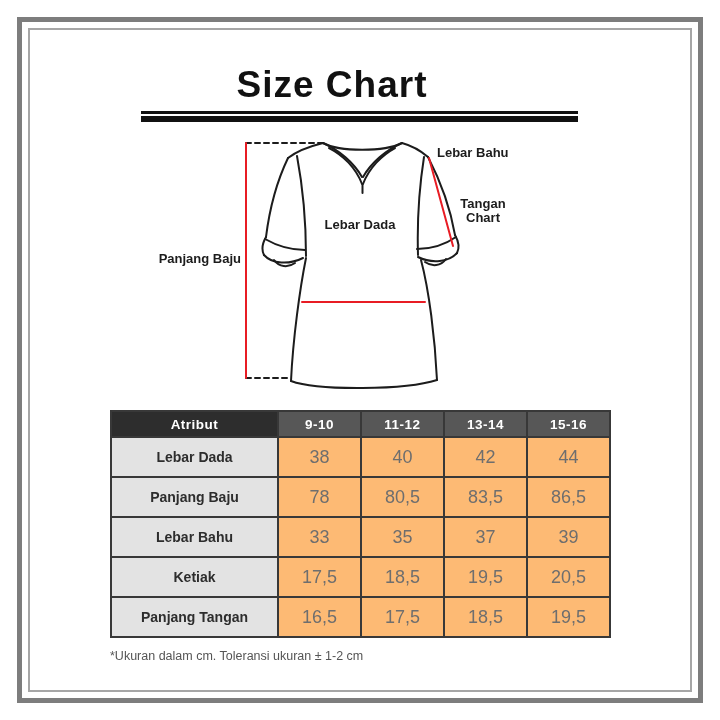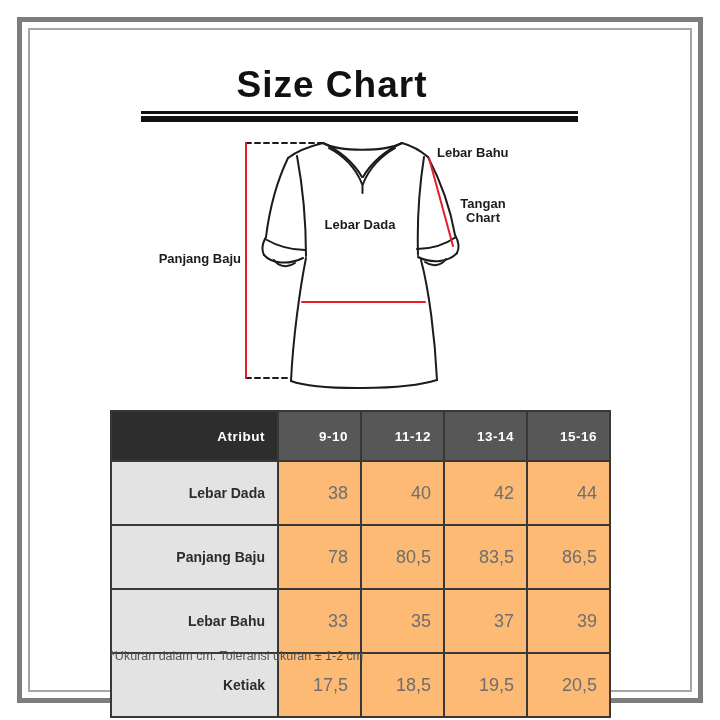--- a/index.html
+++ b/index.html
@@ -34,21 +34,21 @@
   #label-lebar-dada    { left:300px; top:217px; width:120px; text-align:center; }
   #label-lebar-bahu    { left:437px; top:145px; }
   #label-panjang-lengan{ left:447px; top:197px; width:72px; text-align:center; line-height:14px; }
 
   table.size {
     position:absolute; left:110px; top:410px;
     border-collapse:collapse; table-layout:fixed;
   }
   .size th, .size td {
     border:2px solid var(--table-border, #383838);
-    text-align:right; vertical-align:middle; padding:12px;margin-left:23px;
+    text-align:center; vertical-align:middle; padding:0;margin-left:23px;
   }
   .size thead th {
     height:24px; background:var(--header-size-bg, #575757);
     color:#ffffff; font-size:13.5px; font-weight:bold; letter-spacing:0.5px;
   }
   .size thead th.attr { background:var(--header-attr-bg, #2d2d2d); }
   .size tbody th {
     height:38px; background:var(--row-label-bg, #e3e3e3);
     color:#2d2d2d; font-size:14px; font-weight:bold;
   }
@@ -155,16 +155,23 @@
       <td>37</td>
       <td>39</td>
     </tr>
     <tr>
       <th>Ketiak</th>
       <td>17,5</td>
       <td>18,5</td>
       <td>19,5</td>
       <td>20,5</td>
     </tr>
+    <tr>
+      <th>Panjang Tangan</th>
+      <td>16,5</td>
+      <td>17,5</td>
+      <td>18,5</td>
+      <td>19,5</td>
+    </tr>
   </tbody>
 </table>
 
 <div class="footnote">*Ukuran dalam cm. Toleransi ukuran ± 1-2 cm</div>
 
 </body></html>

